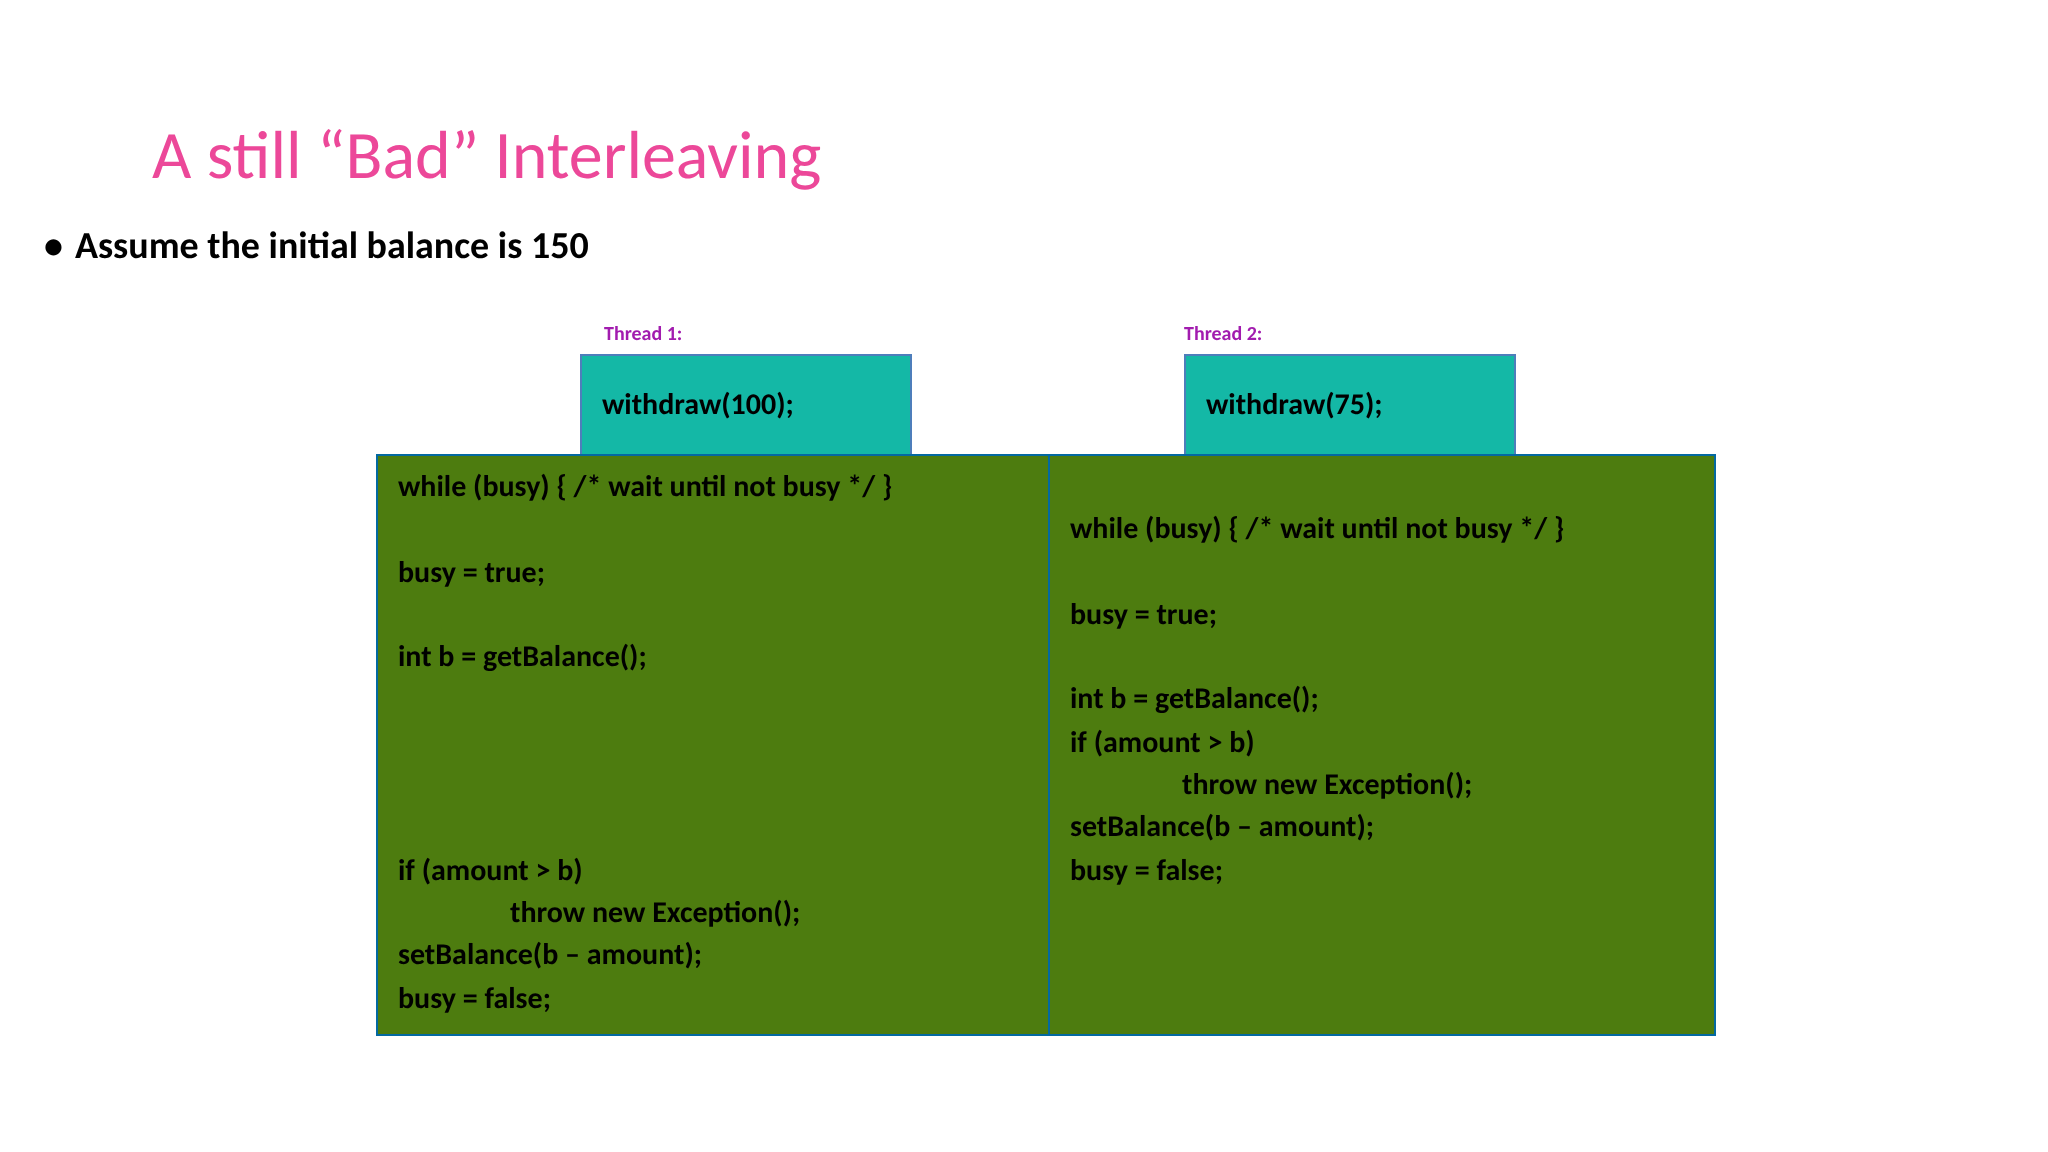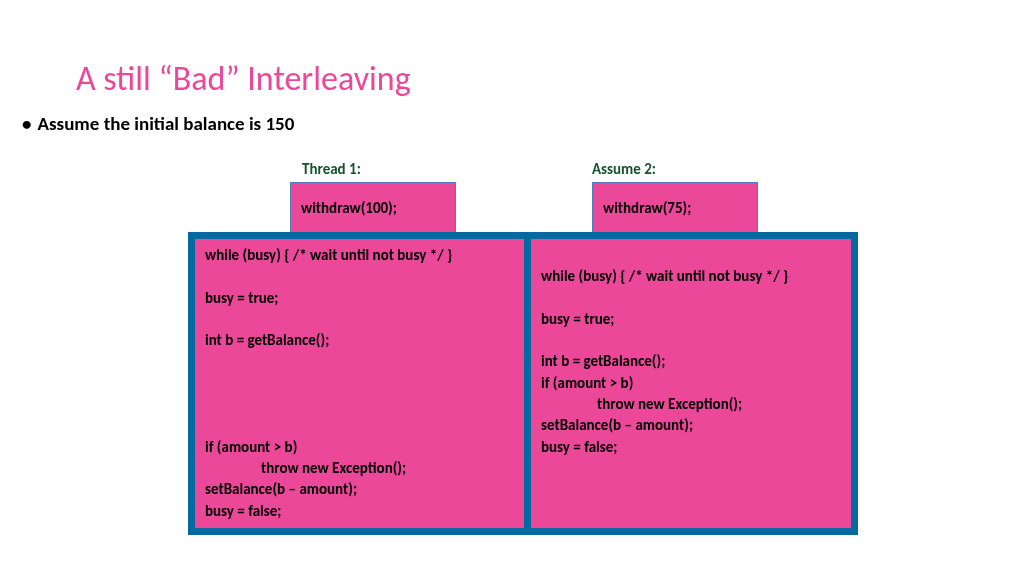--- a/index.html
+++ b/index.html
@@ -32,47 +32,47 @@
     }
     .container {
       position: absolute;
       top: 160px;
       left: 188px;
     }
     .thread-labels {
       display: flex;
     }
     .thread-label {
-      font-size: 15px;
-      color: #14532d;
+      font-size: 10px;
+      color: #a21caf;
     }
     .thread-label.t1 { margin-left: 114px; width: 290px; }
     .thread-label.t2 { margin-left: 0px; }
     .call-boxes {
       display: flex;
       margin-top: 4px;
     }
     .call-box {
-      background: #ec4899;
+      background: #14b8a6;
       border: 1px solid #4e7ebb;
       font-size: 15px;
       padding: 10px 10px;
       height: 52px;
       display: flex;
       align-items: center;
     }
     .call-box.c1 { margin-left: 102px; width: 166px; }
     .call-box.c2 { margin-left: 136px; width: 166px; }
     .code-table {
       display: flex;
       margin-top: -2px;
     }
     .code-col {
-      background: #ec4899;
-      border: 7px solid #0369a1;
+      background: #4d7c0f;
+      border: 1px solid #0369a1;
       font-size: 15px;
       line-height: 1.42;
       padding: 6px 10px;
       white-space: pre;
       color: #000;
     }
     .code-col.left { width: 336px; border-right: none; }
     .code-col.right { width: 334px; }
     .indent { padding-left: 56px; display: block; }
   </style>
@@ -82,21 +82,21 @@
 <div class="title">A still “Bad” Interleaving</div>
 
 <div class="assumption">
   <span class="bullet">•</span><span>Assume the initial balance is 150</span>
 </div>
 
 <div class="container">
 
   <div class="thread-labels">
     <div class="thread-label t1">Thread 1:</div>
-    <div class="thread-label t2">Assume 2:</div>
+    <div class="thread-label t2">Thread 2:</div>
   </div>
 
   <div class="call-boxes">
     <div class="call-box c1">withdraw(100);</div>
     <div class="call-box c2">withdraw(75);</div>
   </div>
 
   <div class="code-table">
     <div class="code-col left"><span>while (busy) { /* wait until not busy */ }</span>
 

